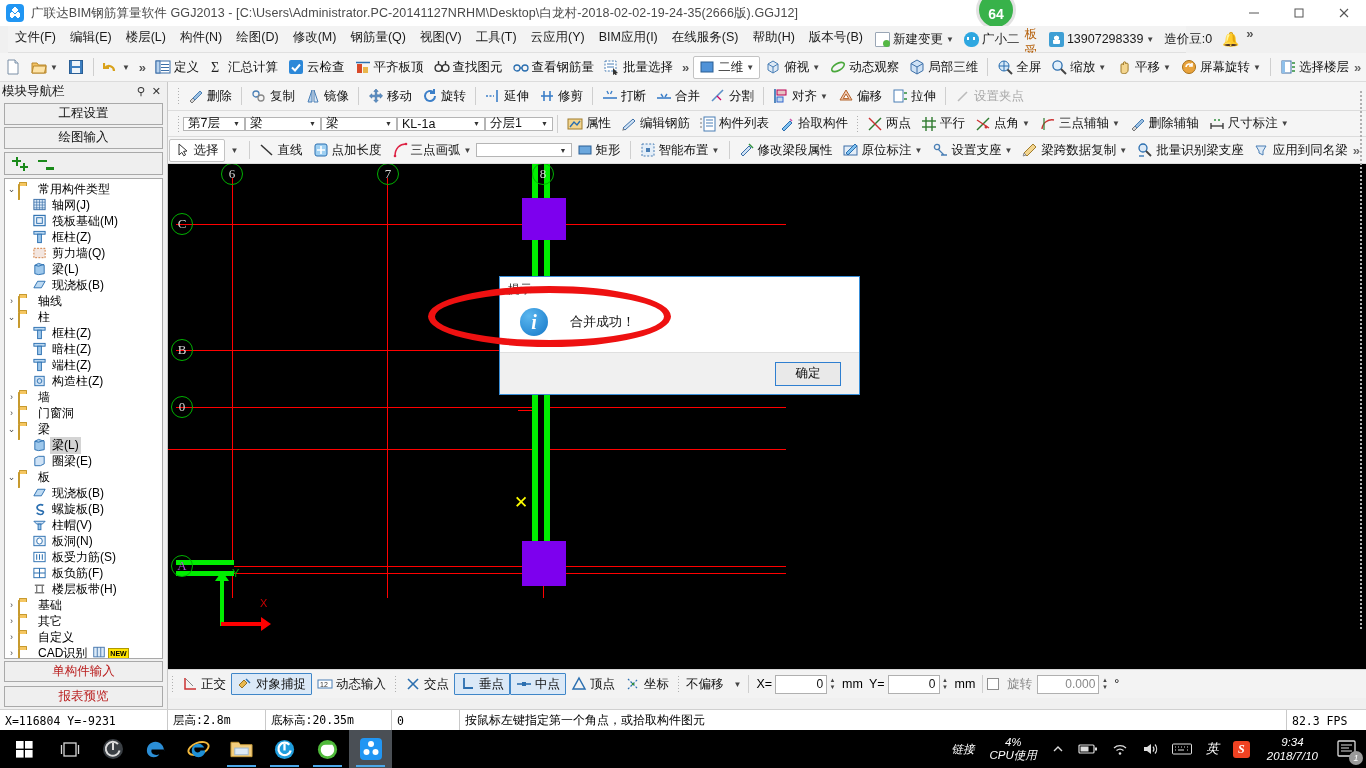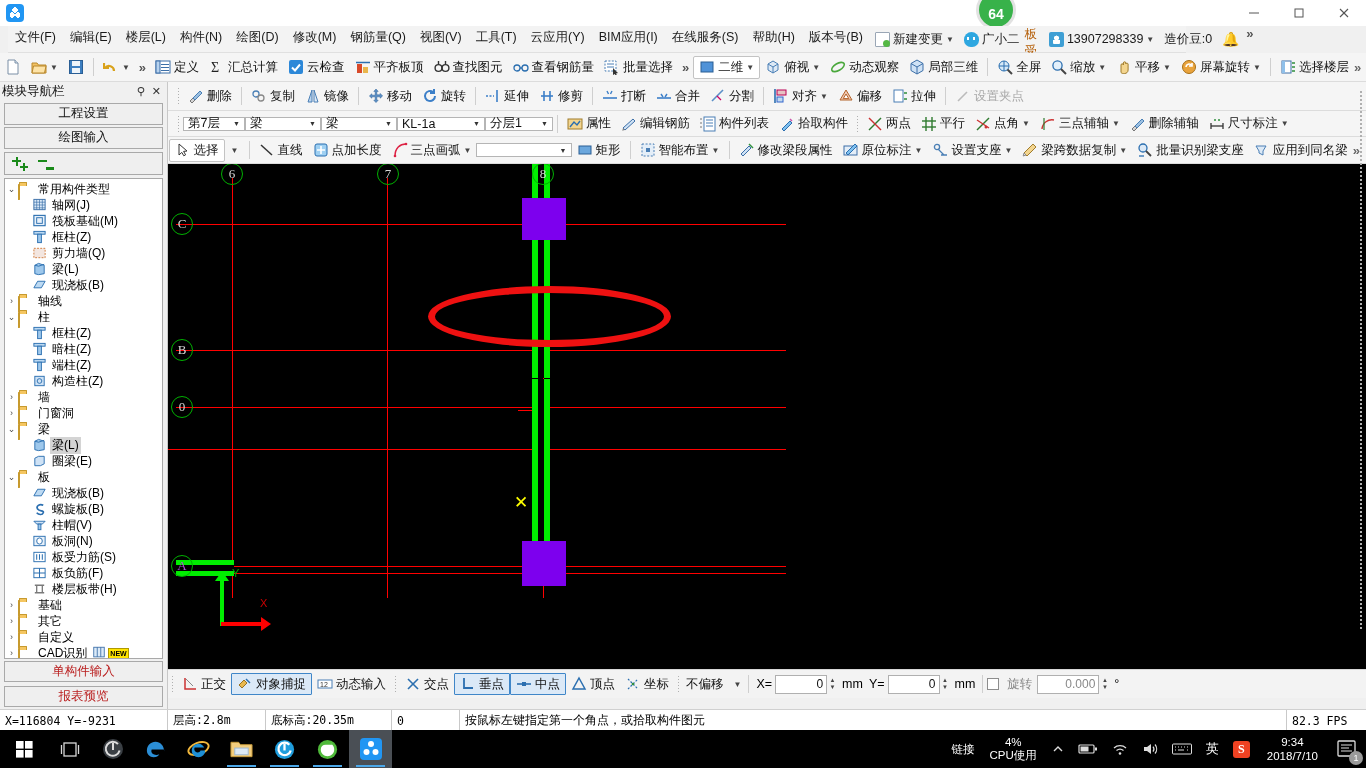--- a/index.html
+++ b/index.html
@@ -365,21 +365,21 @@
     width: 43px; height: 38px; display: flex; align-items: center;
     justify-content: center; position: relative;
   }
   .tb-ico.running::after {
     content: ""; position: absolute; left: 7px; bottom: 1px;
     width: 29px; height: 2.5px; background: #4ba7e8;
   }
   .tb-ico.active { background: #4a4f55; }
   .tray {
     margin-left: auto; display: flex; align-items: center; height: 38px;
-    color: #fff; font-size: 11.5px;
+    color: #fff; font-size: 11.5px; font-style: italic;
   }
   .tray-item {
     padding: 0 7px; display: flex; align-items: center; height: 38px;
     color: #fff; white-space: nowrap;
   }
   .cpu-block {
     display: flex; flex-direction: column; align-items: center;
     line-height: 13px; font-size: 11.5px; color: #fff; padding: 0 8px;
   }
   .clock {
@@ -408,20 +408,21 @@
     background-size: 4px 4px;
   }
 </style>
 </head>
 <body>
 
 <div id="app">
 
   <div class="titlebar">
     <div class="title-logo"></div>
+    <div class="title-text">广联达BIM钢筋算量软件 GGJ2013 - [C:\Users\Administrator.PC-20141127NRHM\Desktop\白龙村-2018-02-02-19-24-35(2666版).GGJ12]</div>
     <div class="win-buttons">
       <div class="win-btn">
         <svg width="12" height="12" viewBox="0 0 12 12">
             <line x1="1" y1="6" x2="11" y2="6" stroke="#555" stroke-width="1"></line>
           </svg>
       </div>
       <div class="win-btn">
         <svg width="12" height="12" viewBox="0 0 12 12">
             <rect x="2" y="2" width="8" height="8" fill="none" stroke="#555" stroke-width="1"></rect>
           </svg>
@@ -1246,20 +1247,30 @@
     <div class="cross-yellow" style="left:346px; top:330px;">✕</div>
 
     <div class="ucs-y" style="left:52px; top:414px; height:48px;"></div>
     <div style="position:absolute;left:47px;top:407px;width:0;height:0;border-left:7px solid transparent;border-right:7px solid transparent;border-bottom:10px solid #00ee00;"></div>
     <div class="ucs-x" style="left:53px; top:458px; width:44px;"></div>
     <div style="position:absolute;left:93px;top:453px;width:0;height:0;border-top:7px solid transparent;border-bottom:7px solid transparent;border-left:10px solid #ff0000;"></div>
     <div class="ucs-label" style="left:64px; top:403px; color:#00aa00;">Y</div>
     <div class="ucs-label" style="left:92px; top:433px; color:#cc0000;">X</div>
   </div>
 
+  <div class="dialog">
+    <div class="dlg-title">提示</div>
+    <div class="dlg-body">
+      <div class="info-circle">i</div>
+      <div class="dlg-msg">合并成功！</div>
+    </div>
+    <div class="dlg-footer">
+      <div class="dlg-ok">确定</div>
+    </div>
+  </div>
   <div class="red-ellipse"></div>
 
   <div class="snapbar">
     <div class="grip"></div>
     <div class="snapitem">
       <svg class="gi" viewBox="0 0 16 16">
           <path d="M3 2v11h11" fill="none" stroke="#c33" stroke-width="1.5"></path>
           <path d="M4 3l7 7" stroke="#888"></path>
         </svg>
       <span>正交</span>

